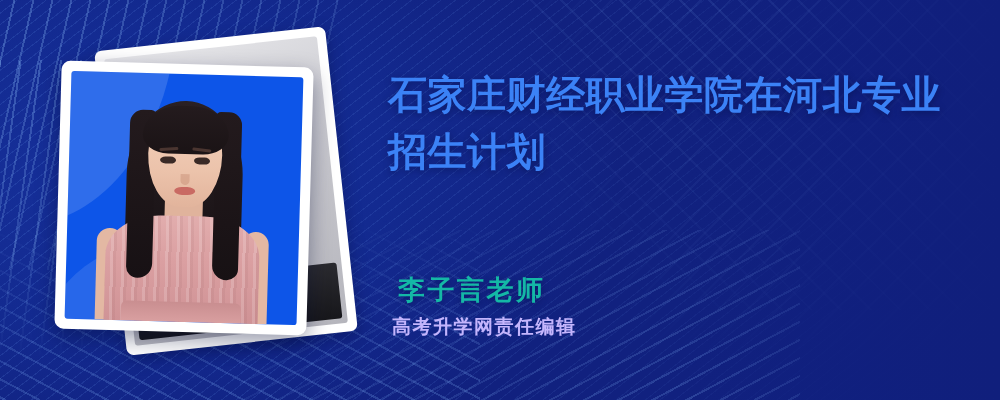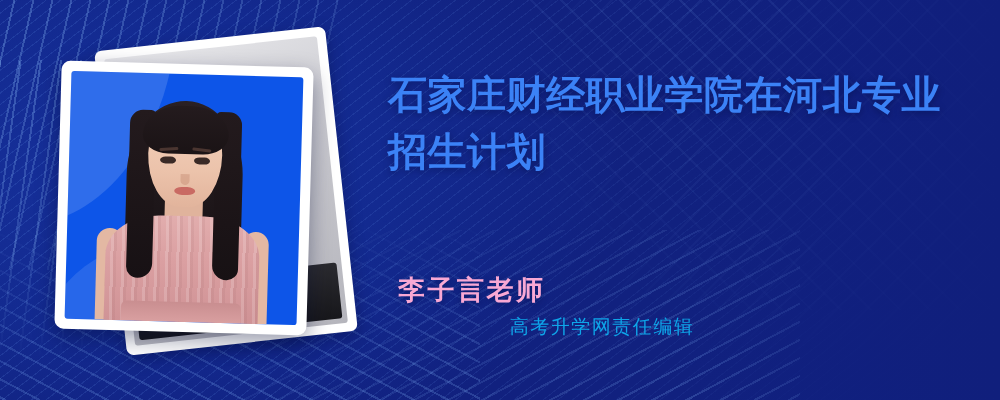--- a/index.html
+++ b/index.html
@@ -342,34 +342,33 @@
   }
   .byline-wrap {
     position:absolute;
     left:4px; top:204px;
     width:420px;
   }
   .byline-name {
     font-size:27px;
     line-height:40px;
     font-weight:bold;
-    color:#f9a8d4;
+    color:#14b8a6;
     letter-spacing:2.5px;
     padding-left:6px;
     text-shadow:0 2px 7px rgba(4,12,60,.45);
   }
   .byline-role {
     font-size:19px;
     line-height:30px;
-    font-weight:normal;
-    color:#0ea5e9;
+    font-weight:bold;
+    color:#c4b5fd;
     letter-spacing:1.5px;
     padding-left:0px;
     margin-top:2px;
-    text-align:center;
   }
 </style>
 </head>
 <body>
 
 <div class="banner">
 
   <div class="bg-base"></div>
   <div class="bg-hatch"></div>
   <div class="bg-comb-tl"></div>

